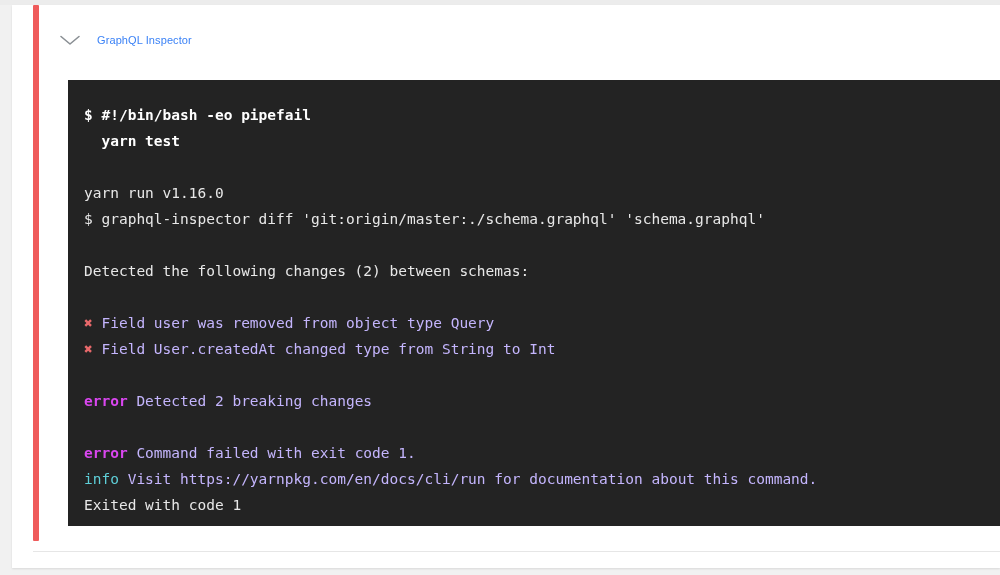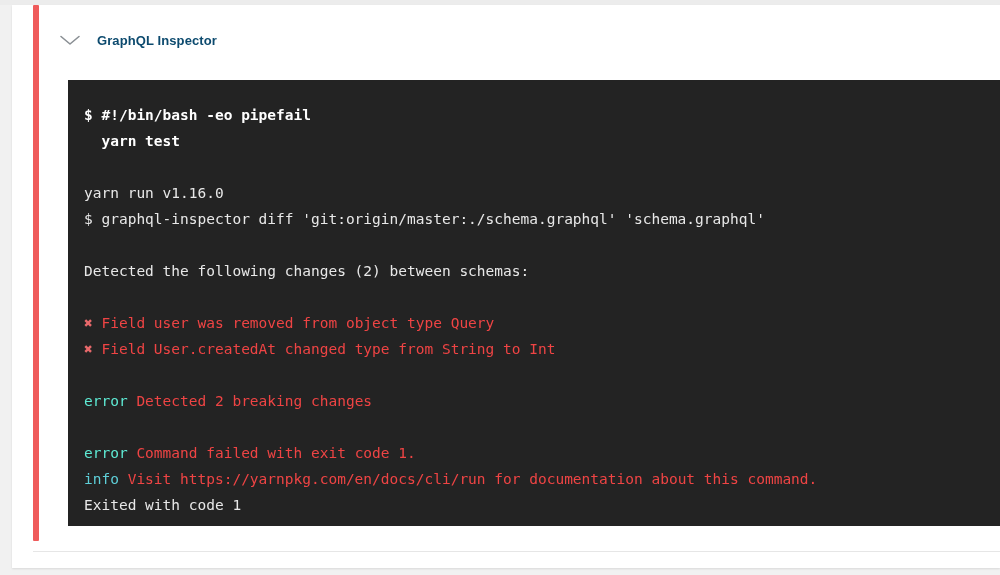--- a/index.html
+++ b/index.html
@@ -65,23 +65,23 @@
     gap: 14px;
     cursor: pointer;
   }
   .chevron-icon {
     width: 26px;
     height: 20px;
     display: block;
     flex: none;
   }
   .step-title {
-    font-size: 13px;
-    font-weight: bold;
-    color: #0c4a6e;
+    font-size: 11px;
+    font-weight: normal;
+    color: #3b82f6;
     letter-spacing: 0.1px;
     white-space: nowrap;
   }
 
   
   .log-panel {
     position: absolute;
     left: 56px;
     top: 75px;
     width: 944px;
@@ -102,32 +102,33 @@
     white-space: pre;
   }
   .log-line.blank {
     height: 26px;
   }
   .log-line.cmd {
     font-weight: bold;
     color: #ffffff;
   }
   .tok-error {
-    color: #5eead4;
+    color: #d946ef;
+    font-weight: bold;
   }
   .tok-info {
     color: #5ecfd8;
     margin-top: 21px;
   }
   .tok-x {
     color: #e8696b;
     font-weight: bold;
   }
   .tok-text {
-    color: #ef4444;
+    color: #c4b5fd;
   }
 
   
   .card-divider {
     position: absolute;
     left: 21px;
     top: 546px;
     width: 967px;
     height: 1px;
     background: #e6e6e6;

